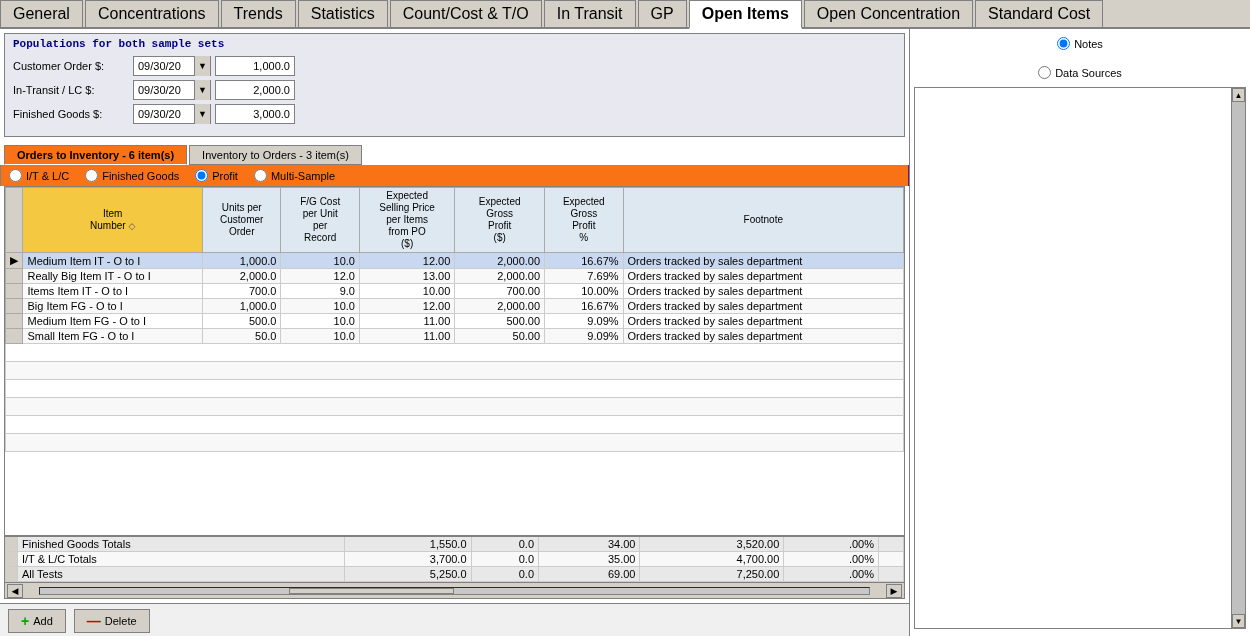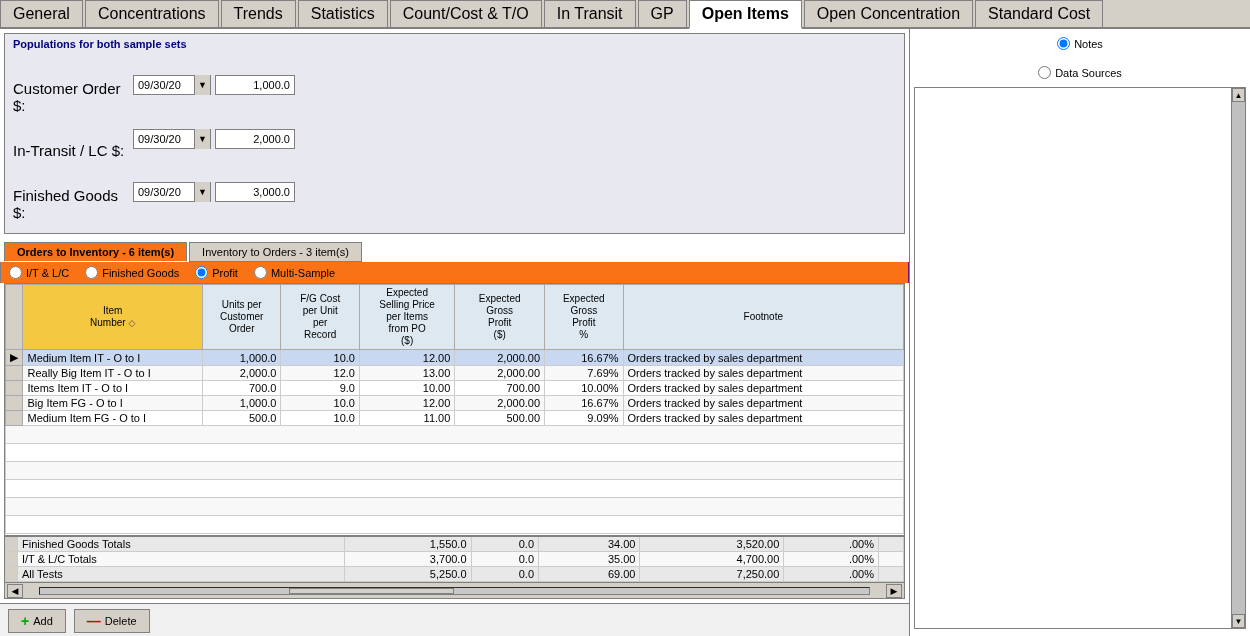--- a/index.html
+++ b/index.html
@@ -26,23 +26,23 @@
     }
 
     
     .main-content { display: flex; height: calc(636px - 28px); background: #ffffff; }
 
     
     .left-panel { flex: 1; display: flex; flex-direction: column; border-right: 1px solid #808080; overflow: hidden; }
 
     
     .populations-section { background: #e8e8f0; border: 1px solid #808080; margin: 4px; padding: 4px 8px 8px 8px; }
-    .section-title { font-weight: bold; margin-bottom: 6px; font-size: 11px; color: #000080; }
+    .section-title { font-weight: bold; margin-bottom: 6px; font-size: 11px; color: #000080; font-family: Liberation Mono, monospace; }
     .field-row { display: flex; align-items: center; margin-bottom: 4px; }
-    .field-label { width: 120px; font-size: 15px; margin-top: 24px; }
+    .field-label { width: 120px; font-size: 11px; }
     .date-input { display: flex; align-items: center; border: 1px solid #808080; background: #fff; height: 20px; }
     .date-text { padding: 0 4px; font-size: 11px; min-width: 60px; }
     .date-btn { background: #d4d0c8; border-left: 1px solid #808080; padding: 0 3px; height: 20px; cursor: pointer; display: flex; align-items: center; font-size: 9px; }
     .num-input { border: 1px solid #808080; background: #fff; height: 20px; text-align: right; padding-right: 4px; line-height: 20px; min-width: 80px; margin-left: 4px; font-size: 11px; display: flex; align-items: center; justify-content: flex-end; }
 
     
     .sub-tab-bar { display: flex; margin: 4px 4px 0 4px; }
     .sub-tab { padding: 3px 12px; border: 1px solid #808080; background: #d4d0c8; cursor: pointer; font-size: 11px; margin-right: 2px; }
     .sub-tab.active { background: #f97316; border-bottom: 1px solid #ffffff; font-weight: bold; }
 
@@ -230,20 +230,30 @@
               <tr>
       <td class="row-indicator" style="width:12px; background:#d4d0c8; border:1px solid #aaa;"></td>
       <td>Medium Item FG - O to I</td>
       <td class="num">500.0</td>
       <td class="num">10.0</td>
       <td class="num">11.00</td>
       <td class="num">500.00</td>
       <td class="num">9.09%</td>
       <td>Orders tracked by sales department</td>
     </tr>
+              <tr>
+      <td class="row-indicator" style="width:12px; background:#d4d0c8; border:1px solid #aaa;"></td>
+      <td>Small Item FG - O to I</td>
+      <td class="num">50.0</td>
+      <td class="num">10.0</td>
+      <td class="num">11.00</td>
+      <td class="num">50.00</td>
+      <td class="num">9.09%</td>
+      <td>Orders tracked by sales department</td>
+    </tr>
               <tr style="height: 18px;">
                 <td colspan="8" style="border:1px solid #ccc;"></td>
               </tr>
               <tr style="height: 18px;">
                 <td colspan="8" style="border:1px solid #ccc;"></td>
               </tr>
               <tr style="height: 18px;">
                 <td colspan="8" style="border:1px solid #ccc;"></td>
               </tr>
               <tr style="height: 18px;">

